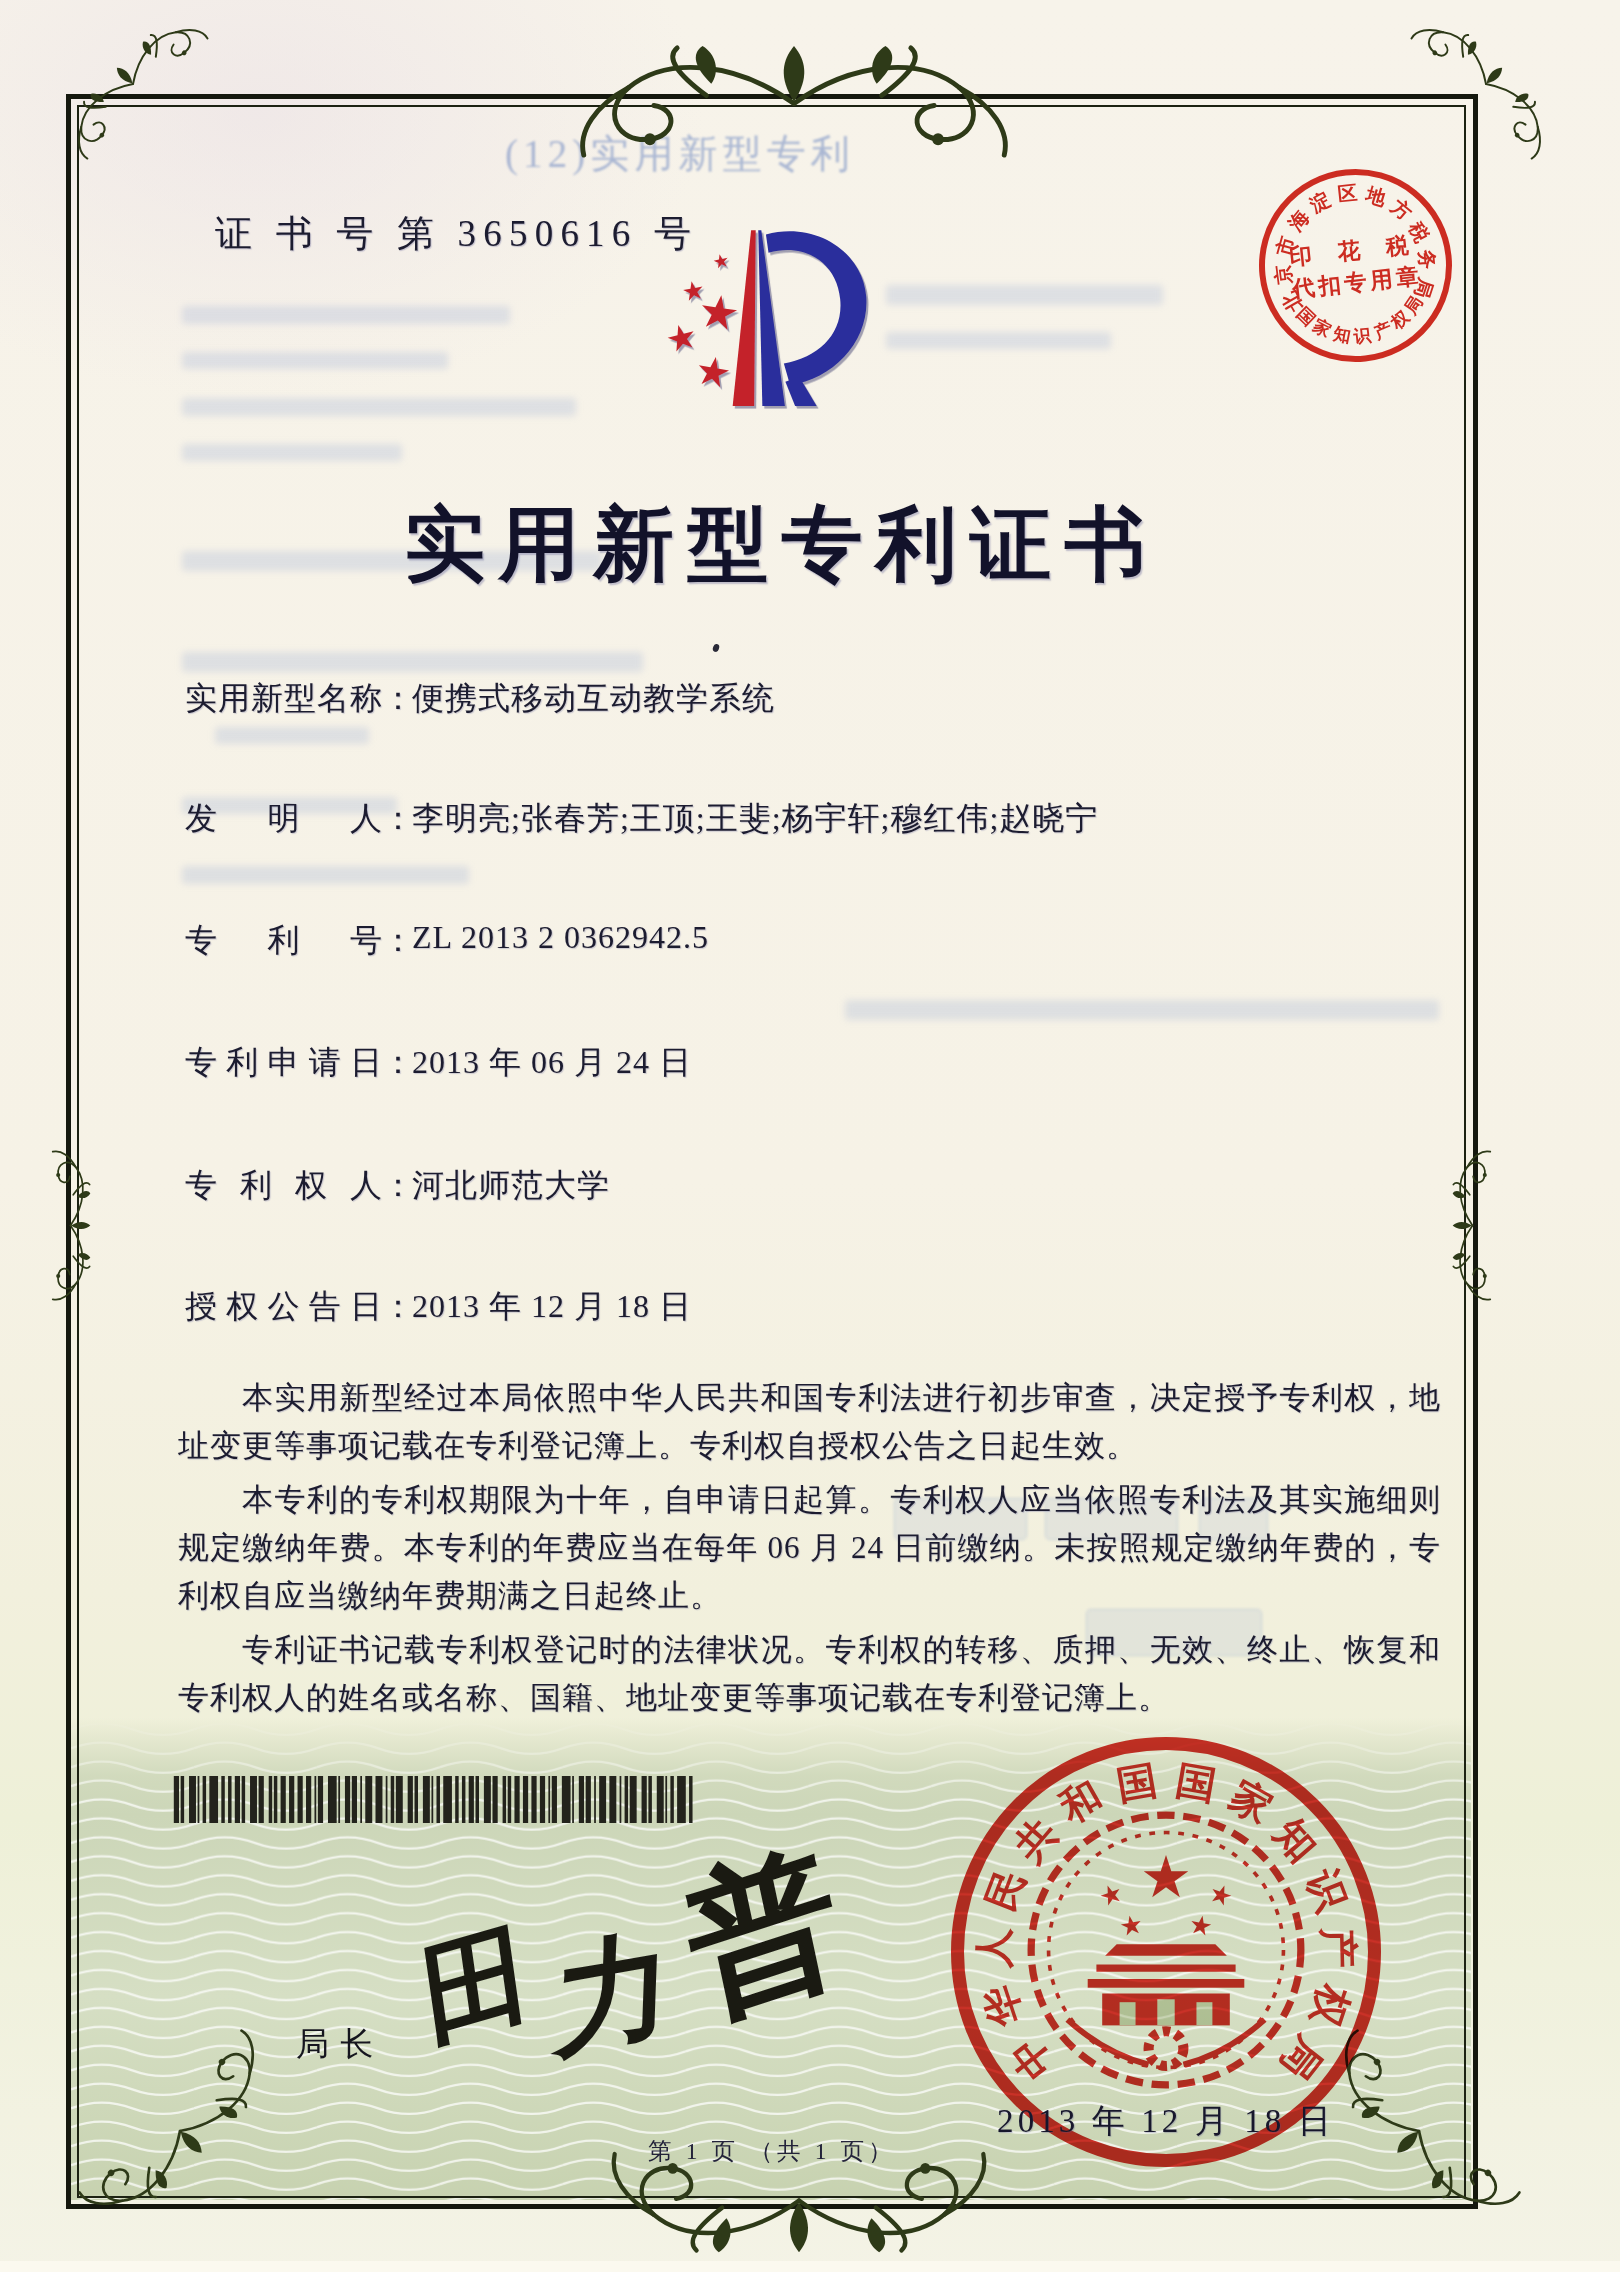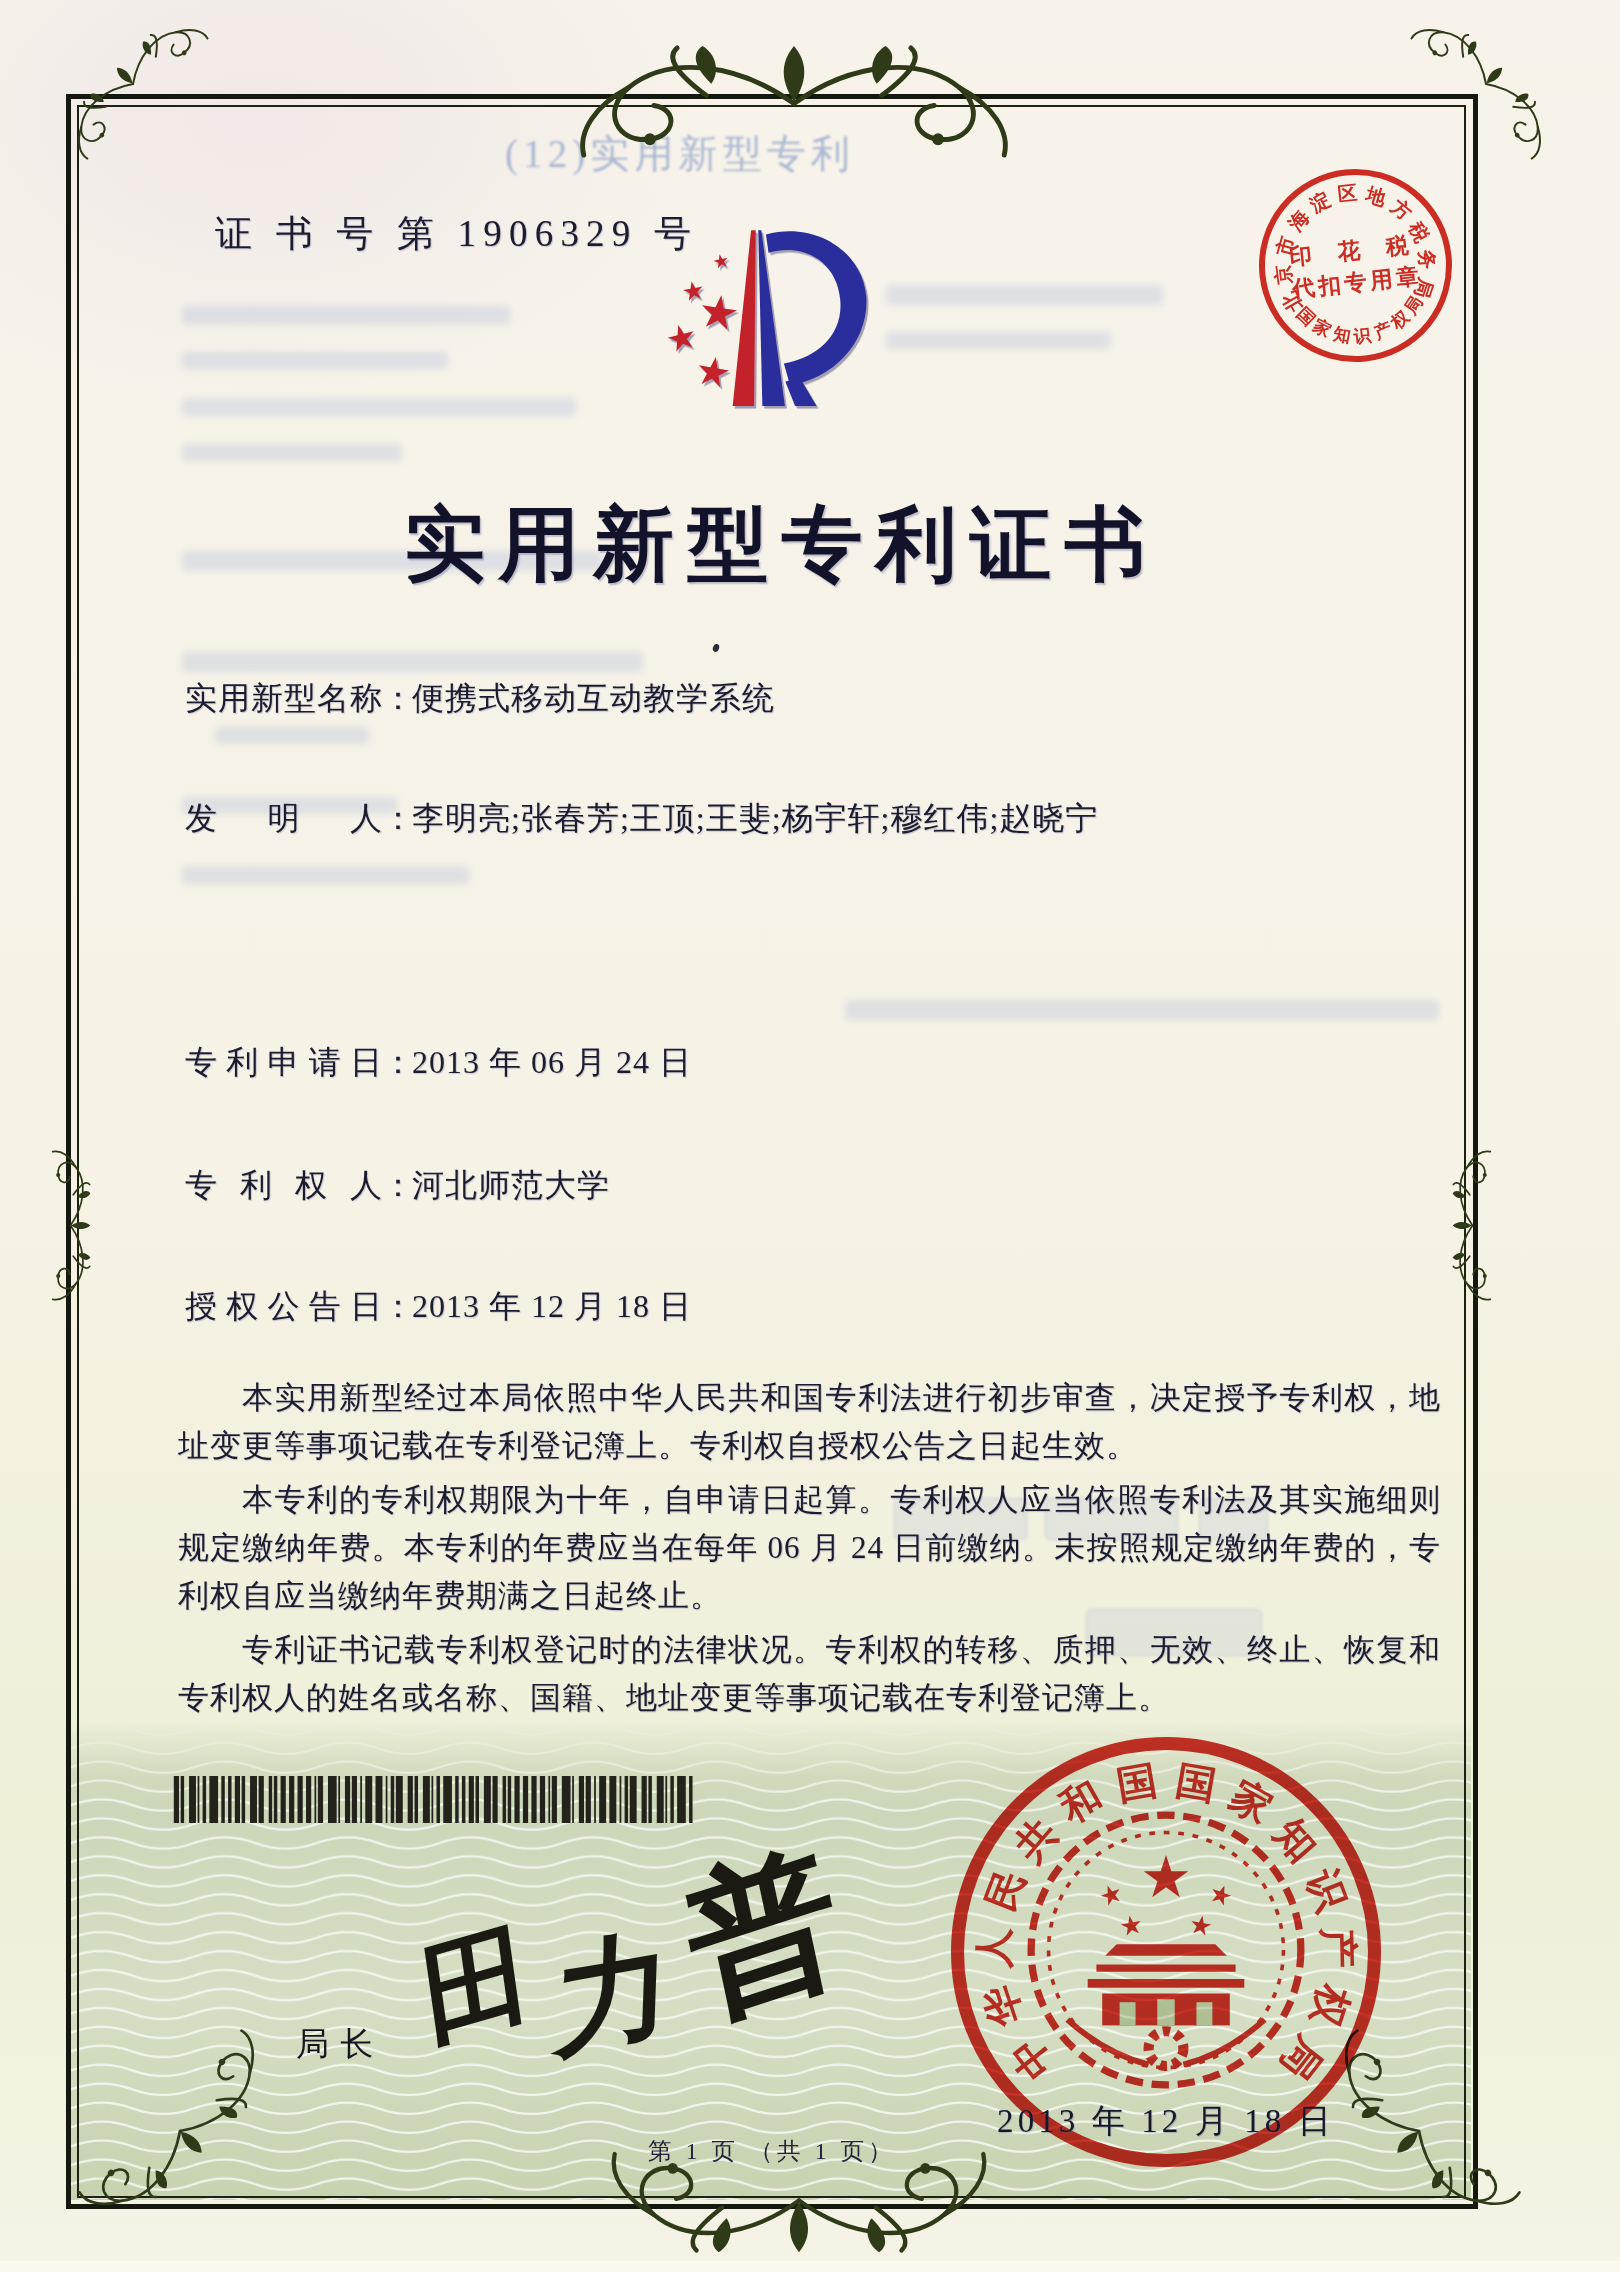--- a/index.html
+++ b/index.html
@@ -160,21 +160,21 @@
   <svg class="orn" viewBox="0 0 600 120" style="left:1260px;top:2095px;width:318px;height:72px;transform:scaleY(-1) rotate(-45deg);">
       <use href="#fl" xlink:href="#fl"></use>
     </svg>
   <svg class="orn" viewBox="0 0 600 120" style="left:-32px;top:1204px;width:205px;height:43px;transform:rotate(90deg);">
       <use href="#fl" xlink:href="#fl"></use>
     </svg>
   <svg class="orn" viewBox="0 0 600 120" style="left:1370px;top:1204px;width:205px;height:43px;transform:rotate(-90deg);">
       <use href="#fl" xlink:href="#fl"></use>
     </svg>
 
-  <div class="cert-no">证 书 号 第 1906329 号</div>
+  <div class="cert-no">证 书 号 第 3650616 号</div>
 
   <div class="stamp-tax">
     <div class="ring"></div>
     <div class="arc">
         <span style="left: 30px; top: 126px; font-size: 19.5px; transform: translate(-50%, -50%) rotate(-114deg);">北</span>
         <span style="left: 24px; top: 98px; font-size: 19.5px; transform: translate(-50%, -50%) rotate(-91.2deg);">京</span>
         <span style="left: 29px; top: 70px; font-size: 19.5px; transform: translate(-50%, -50%) rotate(-68.4deg);">市</span>
         <span style="left: 45px; top: 46px; font-size: 19.5px; transform: translate(-50%, -50%) rotate(-45.6deg);">海</span>
         <span style="left: 68px; top: 30px; font-size: 19.5px; transform: translate(-50%, -50%) rotate(-22.8deg);">淀</span>
         <span style="left: 96px; top: 24px; font-size: 19.5px; transform: translate(-50%, -50%) rotate(0deg);">区</span>
@@ -219,20 +219,23 @@
   </svg>
 
   <h1 class="doc-title" style="margin:0;">实用新型专利证书</h1>
   <div class="title-dot"></div>
 
   <div class="frow" style="top:677px;">
     <span class="flabel">实用新型名称</span><span class="fcolon">：</span><span class="fval">便携式移动互动教学系统</span>
   </div>
   <div class="frow" style="top:797px;">
     <span class="flabel">发明人</span><span class="fcolon">：</span><span class="fval">李明亮;张春芳;王顶;王斐;杨宇轩;穆红伟;赵晓宁</span>
+  </div>
+  <div class="frow" style="top:919px;">
+    <span class="flabel">专利号</span><span class="fcolon">：</span><span class="fval">ZL 2013 2 0362942.5</span>
   </div>
   <div class="frow" style="top:1041px;">
     <span class="flabel">专利申请日</span><span class="fcolon">：</span><span class="fval">2013 年 06 月 24 日</span>
   </div>
   <div class="frow" style="top:1164px;">
     <span class="flabel">专利权人</span><span class="fcolon">：</span><span class="fval">河北师范大学</span>
   </div>
   <div class="frow" style="top:1285px;font-family:Liberation Serif, serif;">
     <span class="flabel">授权公告日</span><span class="fcolon">：</span><span class="fval">2013 年 12 月 18 日</span>
   </div>

